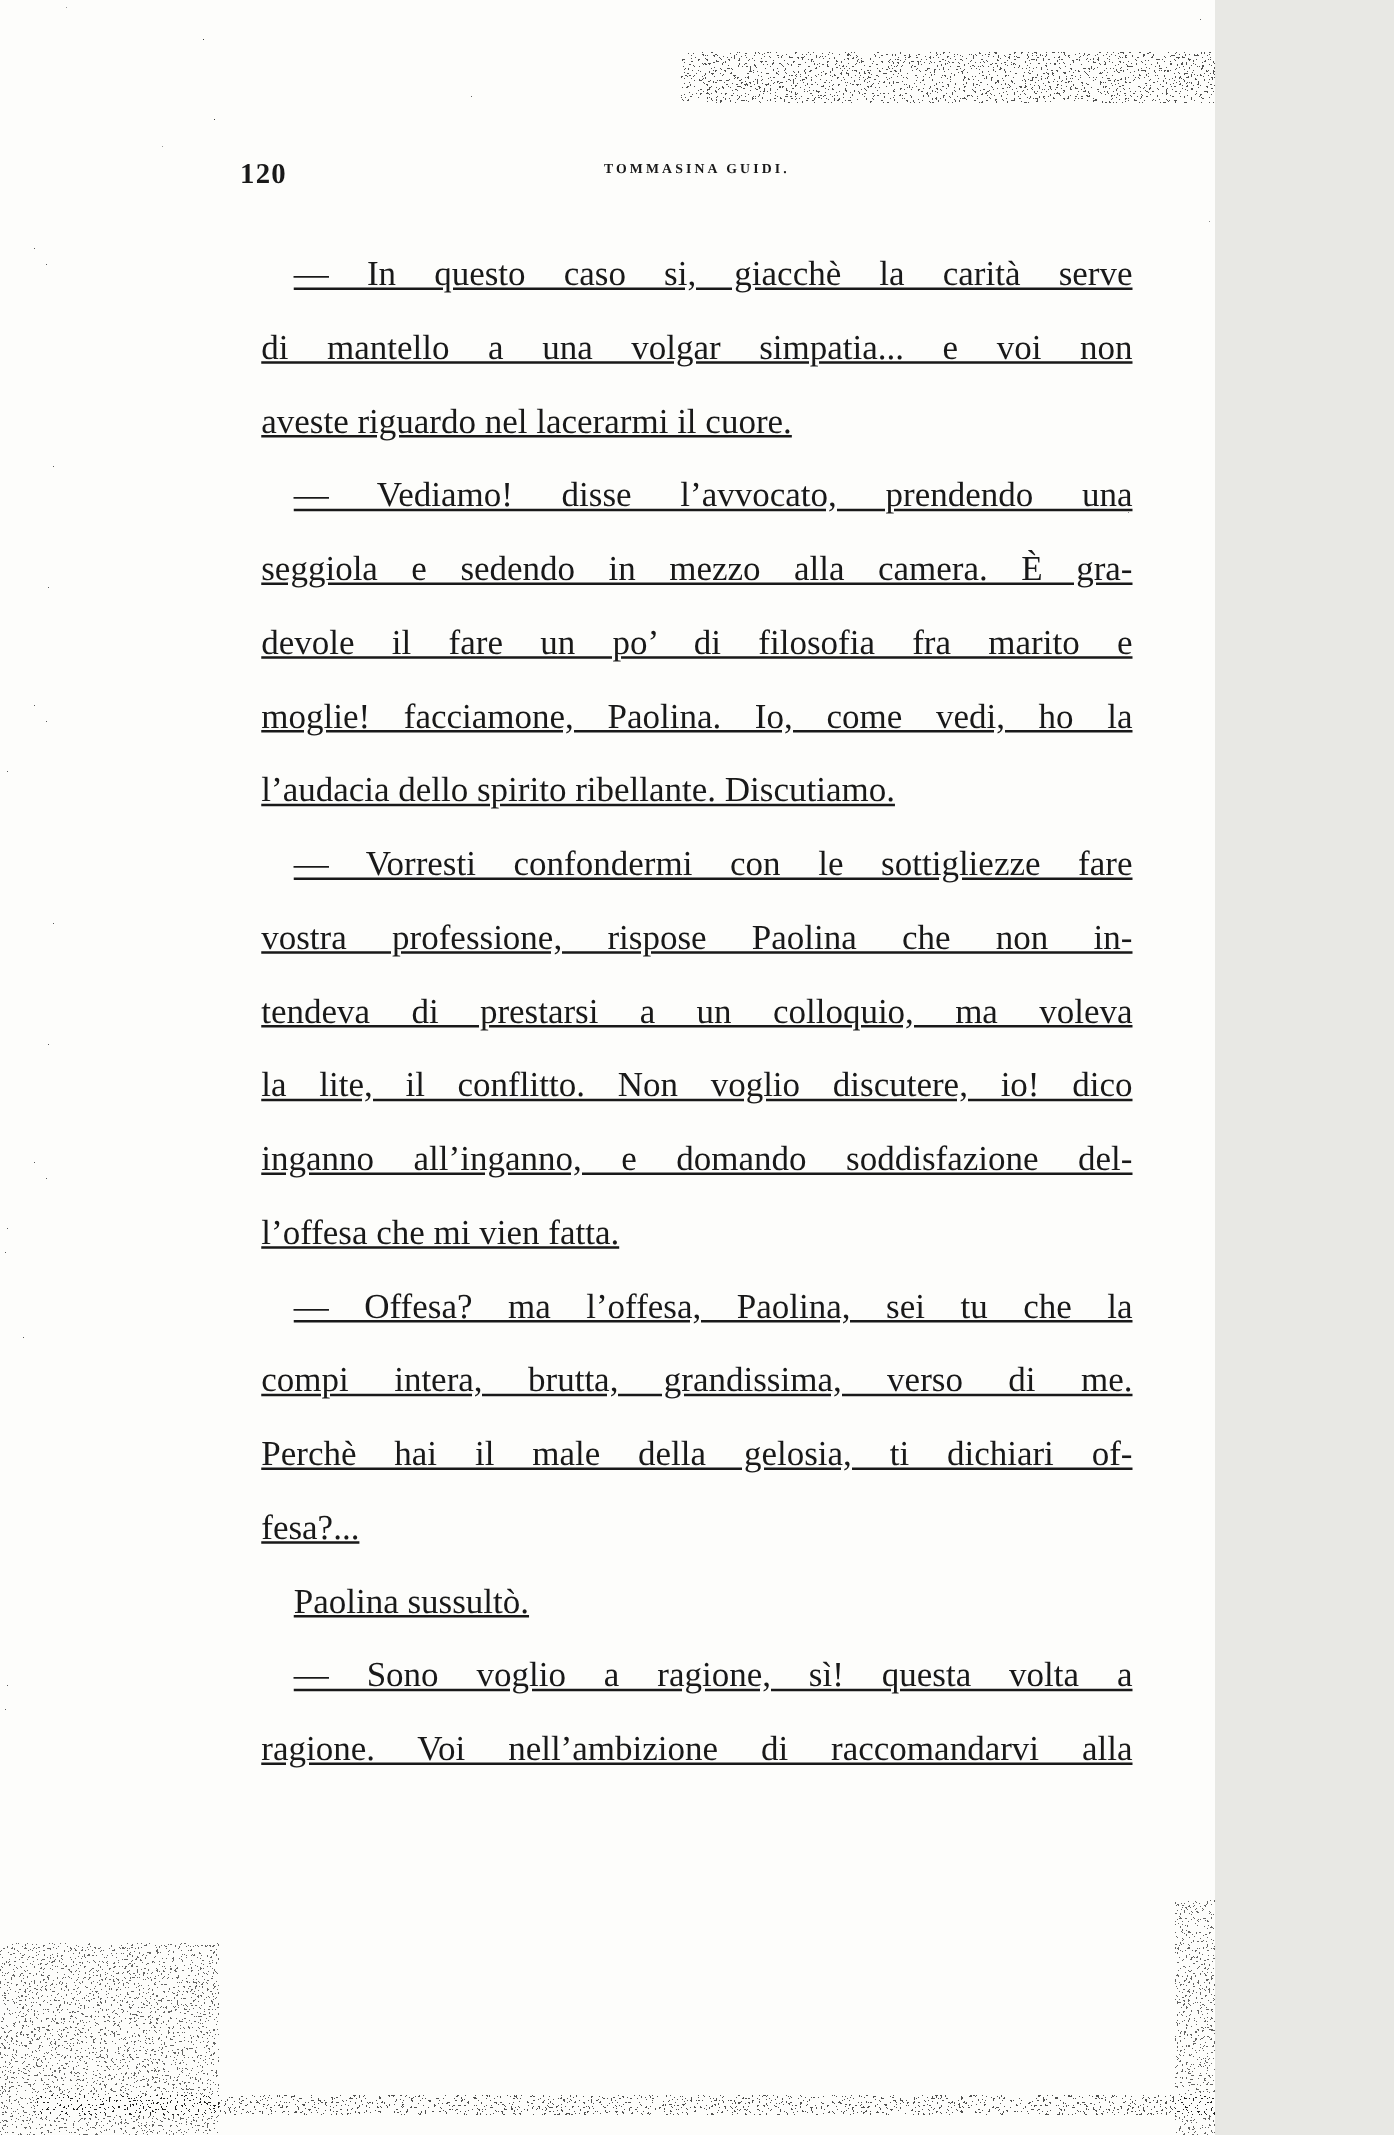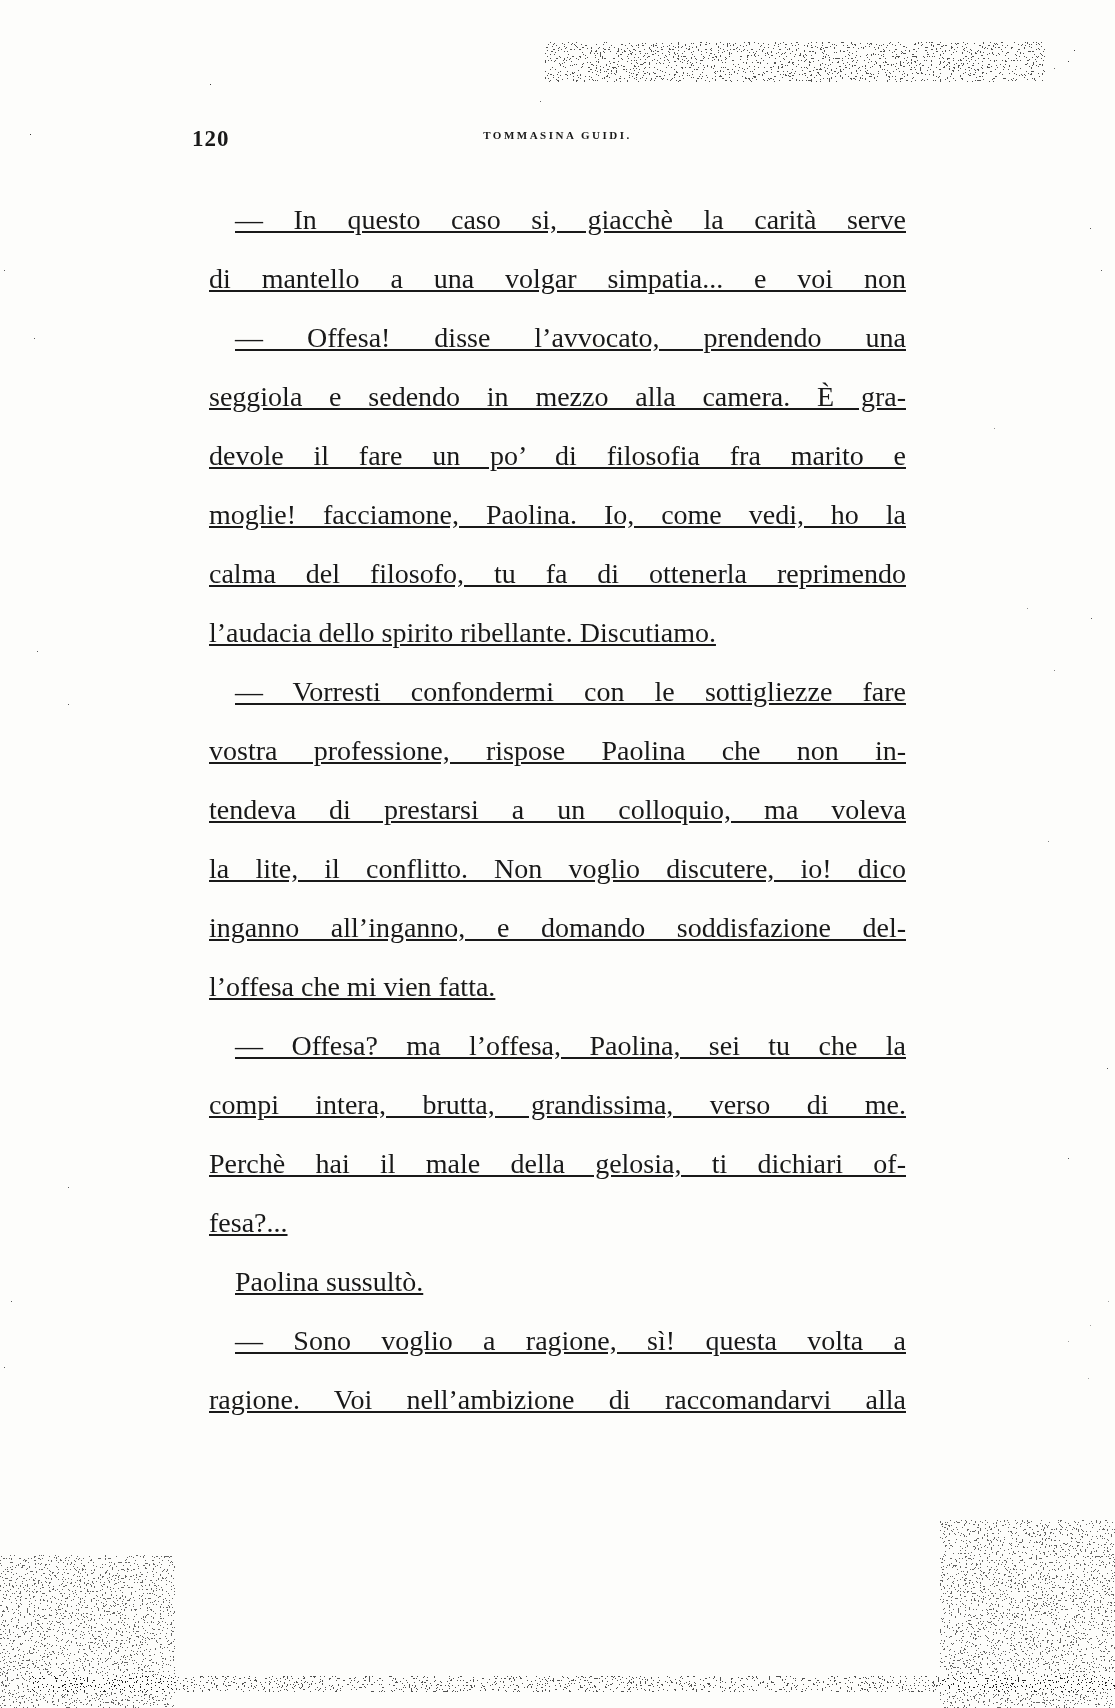--- a/index.html
+++ b/index.html
@@ -1,22 +1,23 @@
 <!DOCTYPE html>
 <html><head>
 <meta charset="utf-8">
 <style>
   html,body { margin:0; padding:0; background:#e8e8e4; }
   .page {
     position: relative;
-    width: 1115px; height: 1708px;
+    width: 928px; height: 1708px;
     background: #fdfdfb;
     overflow: hidden;
     font-family: "Liberation Serif", "DejaVu Serif", serif;
     color: #191919;
+    padding-left: 44px;
   }
   .noise { position:absolute; top:0; left:0; z-index:0; }
   .running-head {
     position: absolute; top: 126px; left: 209px; width: 697px; height: 30px;
     z-index: 2;
   }
   .pagenum {
     position: absolute; left: -17px; top: 0;
     font-size: 23px; font-weight: bold; letter-spacing: 1px;
   }
@@ -82,25 +83,25 @@
   </svg>
 
   <header class="running-head">
     <span class="pagenum">120</span>
     <span class="running-title">TOMMASINA GUIDI.</span>
   </header>
 
   <main class="body-text">
     <div class="line indent">— In questo caso si, giacchè la carità serve</div>
     <div class="line">di mantello a una volgar simpatia... e voi non</div>
-    <div class="line indent">— Offesa! disse l’avvocato, prendendo una</div>
+    <div class="line end">aveste riguardo nel lacerarmi il cuore.</div>
+    <div class="line indent">— Vediamo! disse l’avvocato, prendendo una</div>
     <div class="line">seggiola e sedendo in mezzo alla camera. È gra-</div>
     <div class="line">devole il fare un po’ di filosofia fra marito e</div>
     <div class="line">moglie! facciamone, Paolina. Io, come vedi, ho la</div>
-    <div class="line">calma del filosofo, tu fa di ottenerla reprimendo</div>
     <div class="line end">l’audacia dello spirito ribellante. Discutiamo.</div>
     <div class="line indent">— Vorresti confondermi con le sottigliezze fare</div>
     <div class="line">vostra professione, rispose Paolina che non in-</div>
     <div class="line">tendeva di prestarsi a un colloquio, ma voleva</div>
     <div class="line">la lite, il conflitto. Non voglio discutere, io! dico</div>
     <div class="line">inganno all’inganno, e domando soddisfazione del-</div>
     <div class="line end">l’offesa che mi vien fatta.</div>
     <div class="line indent">— Offesa? ma l’offesa, Paolina, sei tu che la</div>
     <div class="line">compi intera, brutta, grandissima, verso di me.</div>
     <div class="line">Perchè hai il male della gelosia, ti dichiari of-</div>

